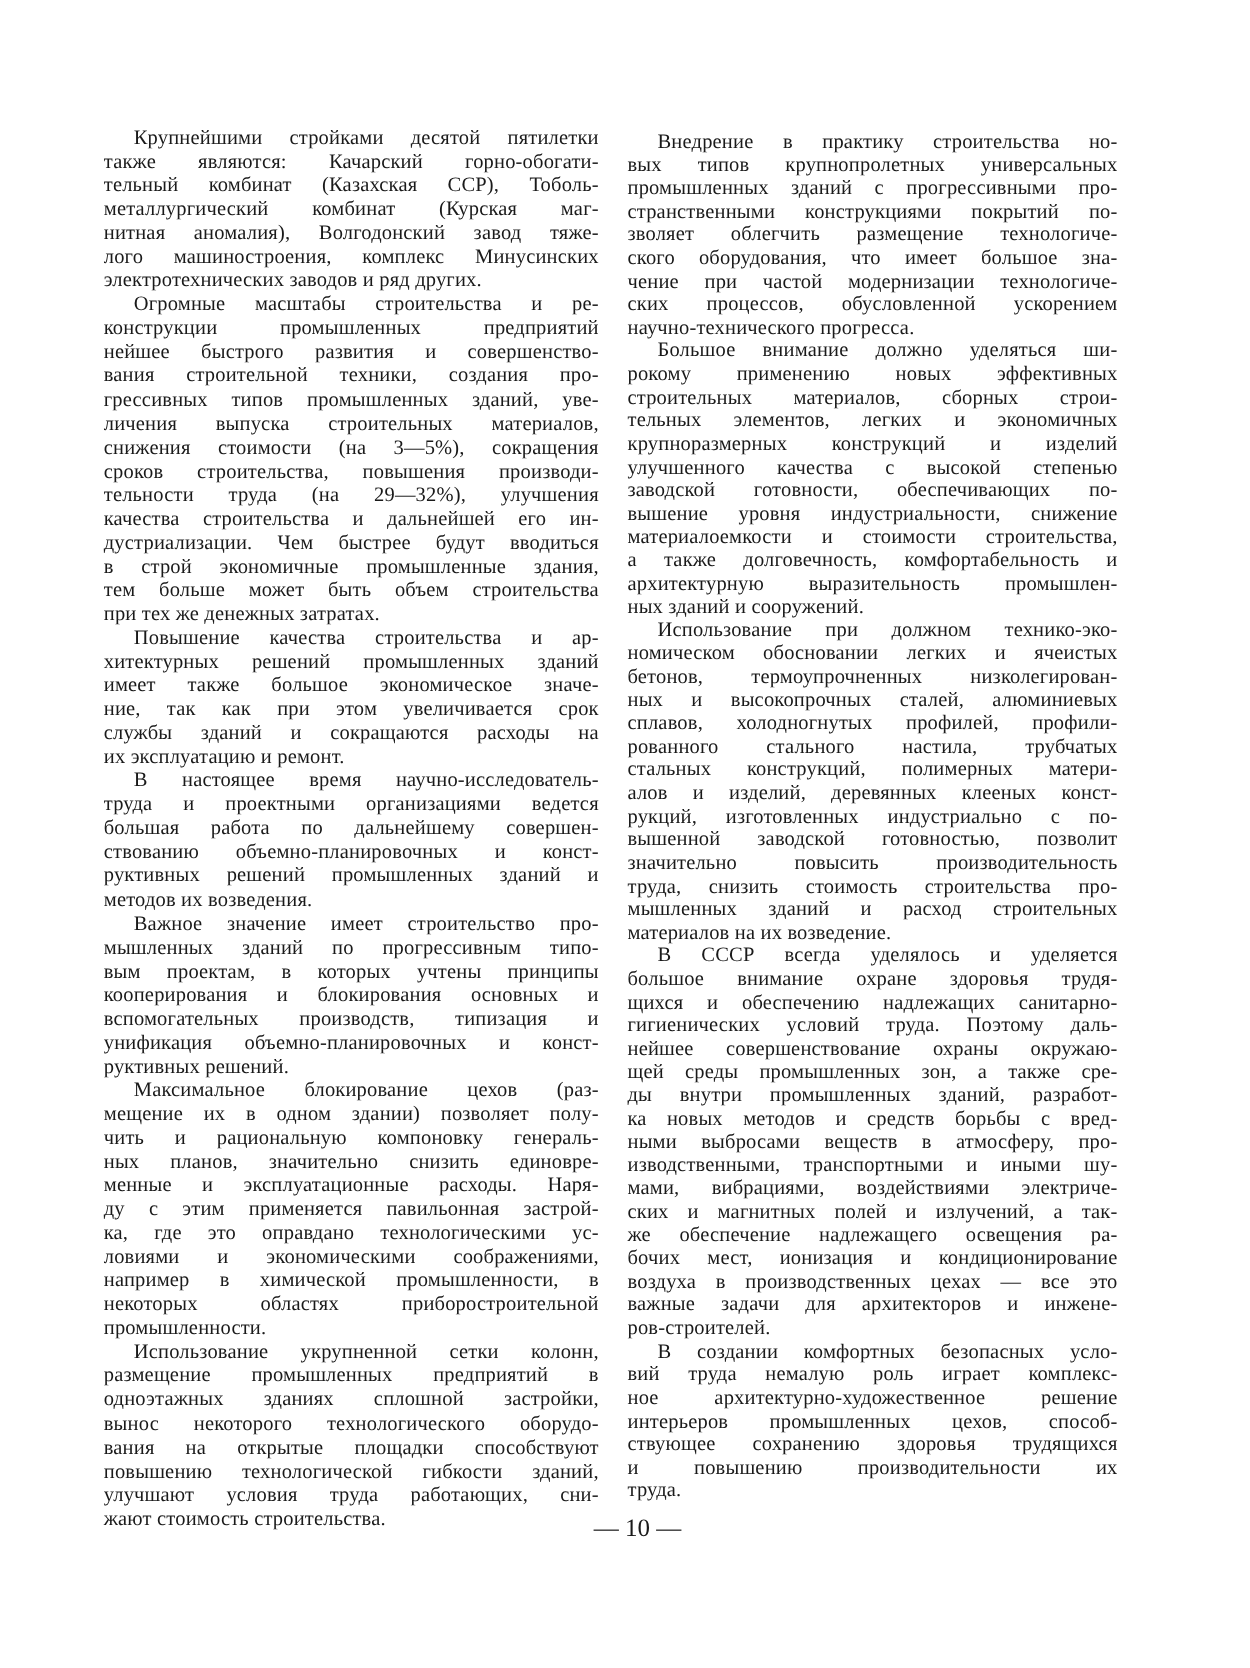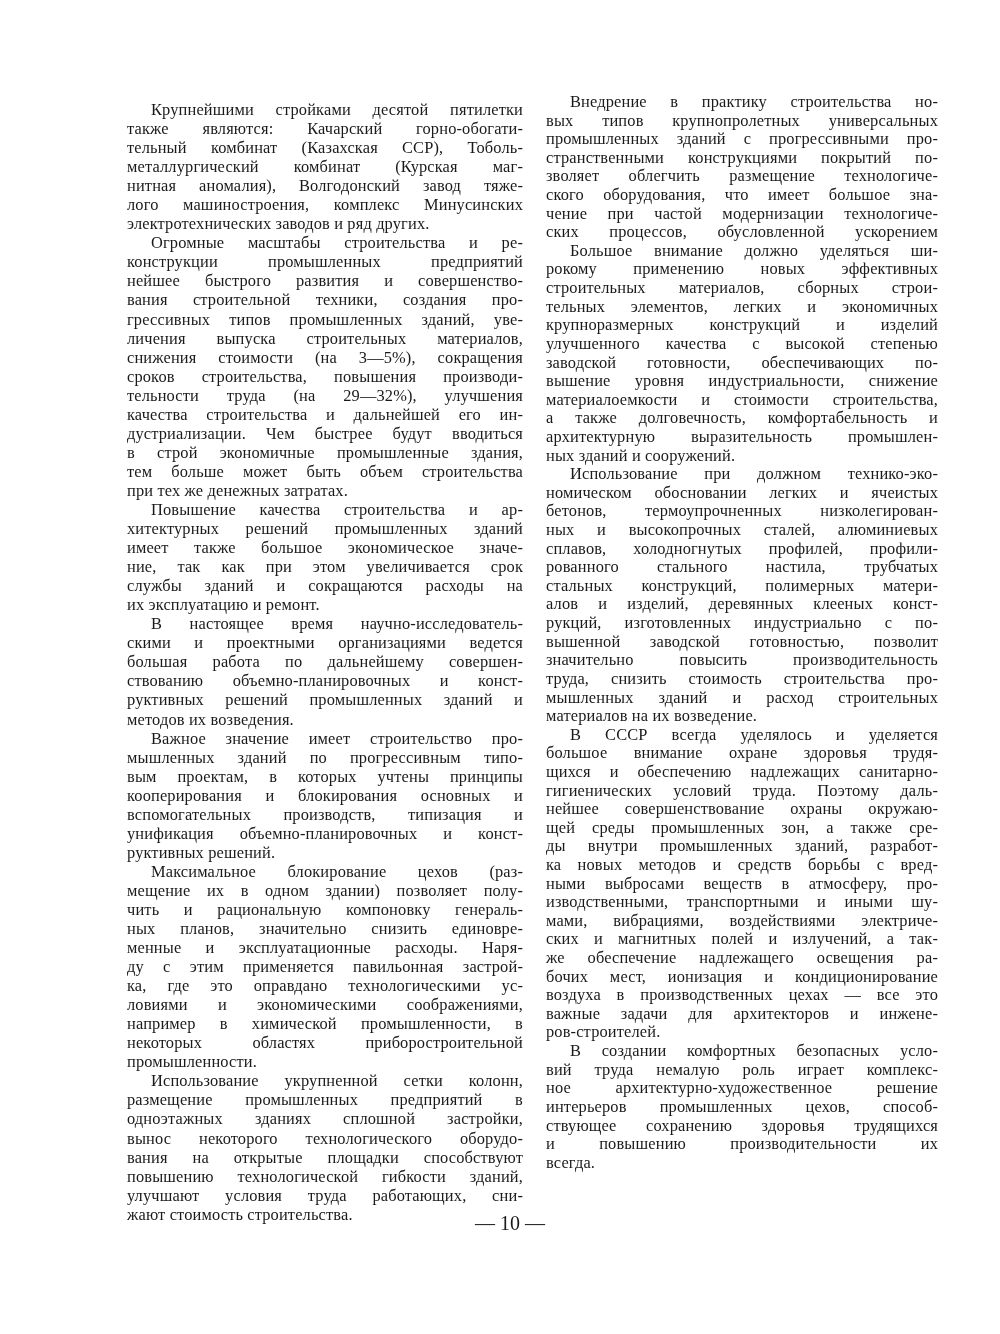--- a/index.html
+++ b/index.html
@@ -1,23 +1,23 @@
 <!DOCTYPE html>
 <html><head>
 <meta charset="utf-8">
 <style>
   html, body { margin: 0; padding: 0; }
   body {
     width: 1000px; height: 1334px; background: #ffffff; position: relative; overflow: hidden;
     color: #1a1a1a;
     font-family: "Liberation Serif", "DejaVu Serif", serif;
   }
-  .col { position: absolute; top: 100px; font-size: 16.4px; letter-spacing: 0.15px; margin-left: 44px; }
+  .col { position: absolute; top: 100px; font-size: 16.4px; letter-spacing: 0.15px; }
   .col-left { left: 83px; width: 396px; }
-  .col-right { left: 502px; width: 392px; top: 93px; }
+  .col-right { left: 502px; width: 392px; top: 104px; }
   .col-left .ln { height: 19.05px; line-height: 19.05px; }
   .col-right .ln { height: 18.62px; line-height: 18.62px; }
   .ln {
     display: block; white-space: nowrap; text-align: justify; text-align-last: justify;
     overflow: visible;
   }
   .ln.first { text-indent: 24px; }
   .ln.last { text-align-last: left; }
   .page-number {
     position: absolute; top: 1212px; left: 0; width: 1000px; text-align: center;
@@ -56,21 +56,21 @@
     <div>
       <span class="ln first">Повышение качества строительства и ар-</span>
       <span class="ln">хитектурных решений промышленных зданий</span>
       <span class="ln">имеет также большое экономическое значе-</span>
       <span class="ln">ние, так как при этом увеличивается срок</span>
       <span class="ln">службы зданий и сокращаются расходы на</span>
       <span class="ln last">их эксплуатацию и ремонт.</span>
     </div>
     <div>
       <span class="ln first">В настоящее время научно-исследователь-</span>
-      <span class="ln">скими и проектными организациями ведется</span>
+      <span class="ln">труда и проектными организациями ведется</span>
       <span class="ln">большая работа по дальнейшему совершен-</span>
       <span class="ln">ствованию объемно-планировочных и конст-</span>
       <span class="ln">руктивных решений промышленных зданий и</span>
       <span class="ln last">методов их возведения.</span>
     </div>
     <div>
       <span class="ln first">Важное значение имеет строительство про-</span>
       <span class="ln">мышленных зданий по прогрессивным типо-</span>
       <span class="ln">вым проектам, в которых учтены принципы</span>
       <span class="ln">кооперирования и блокирования основных и</span>
@@ -105,20 +105,21 @@
 <div id="col-right" class="col col-right">
     <div>
       <span class="ln first">Внедрение в практику строительства но-</span>
       <span class="ln">вых типов крупнопролетных универсальных</span>
       <span class="ln">промышленных зданий с прогрессивными про-</span>
       <span class="ln">странственными конструкциями покрытий по-</span>
       <span class="ln">зволяет облегчить размещение технологиче-</span>
       <span class="ln">ского оборудования, что имеет большое зна-</span>
       <span class="ln">чение при частой модернизации технологиче-</span>
       <span class="ln">ских процессов, обусловленной ускорением</span>
+      <span class="ln last">научно-технического прогресса.</span>
     </div>
     <div>
       <span class="ln first">Большое внимание должно уделяться ши-</span>
       <span class="ln">рокому применению новых эффективных</span>
       <span class="ln">строительных материалов, сборных строи-</span>
       <span class="ln">тельных элементов, легких и экономичных</span>
       <span class="ln">крупноразмерных конструкций и изделий</span>
       <span class="ln">улучшенного качества с высокой степенью</span>
       <span class="ln">заводской готовности, обеспечивающих по-</span>
       <span class="ln">вышение уровня индустриальности, снижение</span>
@@ -162,17 +163,17 @@
       <span class="ln">важные задачи для архитекторов и инжене-</span>
       <span class="ln last">ров-строителей.</span>
     </div>
     <div>
       <span class="ln first">В создании комфортных безопасных усло-</span>
       <span class="ln">вий труда немалую роль играет комплекс-</span>
       <span class="ln">ное архитектурно-художественное решение</span>
       <span class="ln">интерьеров промышленных цехов, способ-</span>
       <span class="ln">ствующее сохранению здоровья трудящихся</span>
       <span class="ln">и повышению производительности их</span>
-      <span class="ln last">всегда.</span>
+      <span class="ln last">труда.</span>
     </div>
   </div>
 
 <div class="page-number">— 10 —</div>
 
 </body></html>

